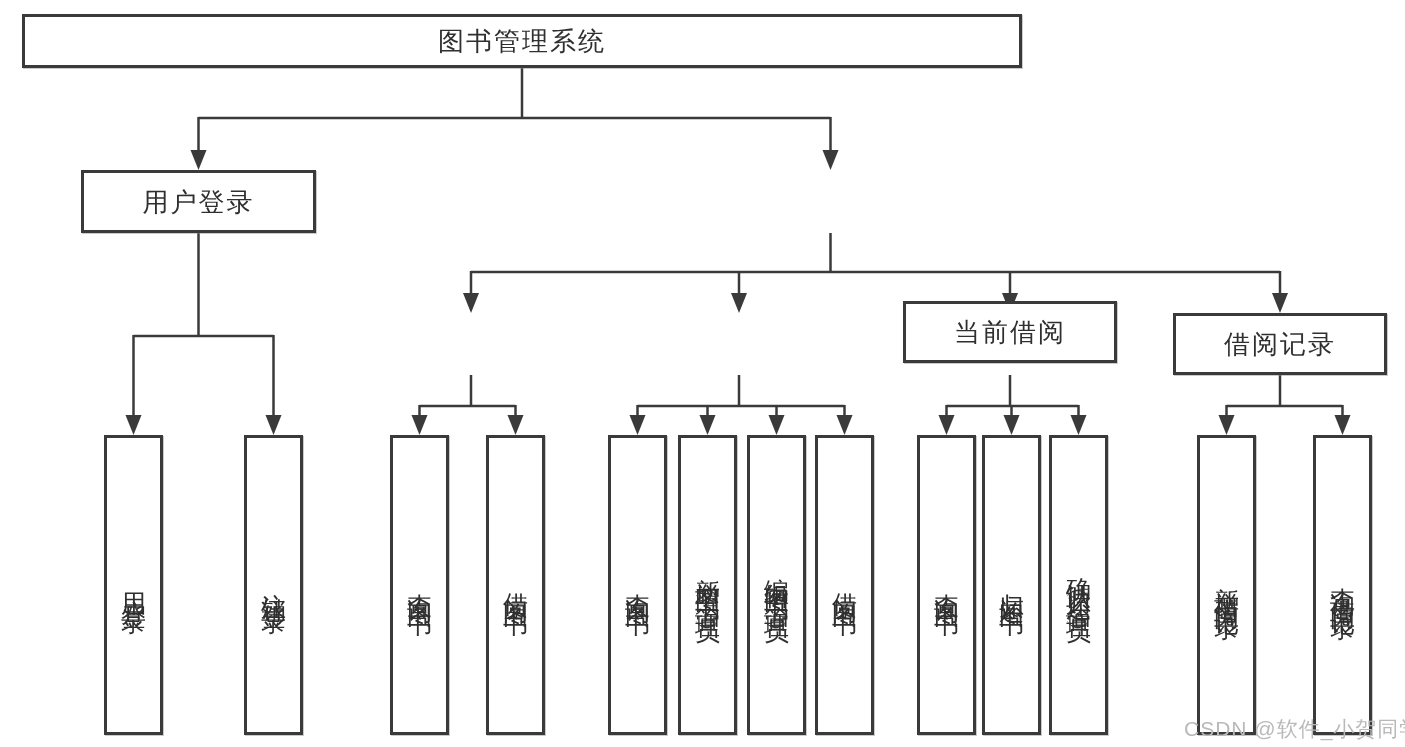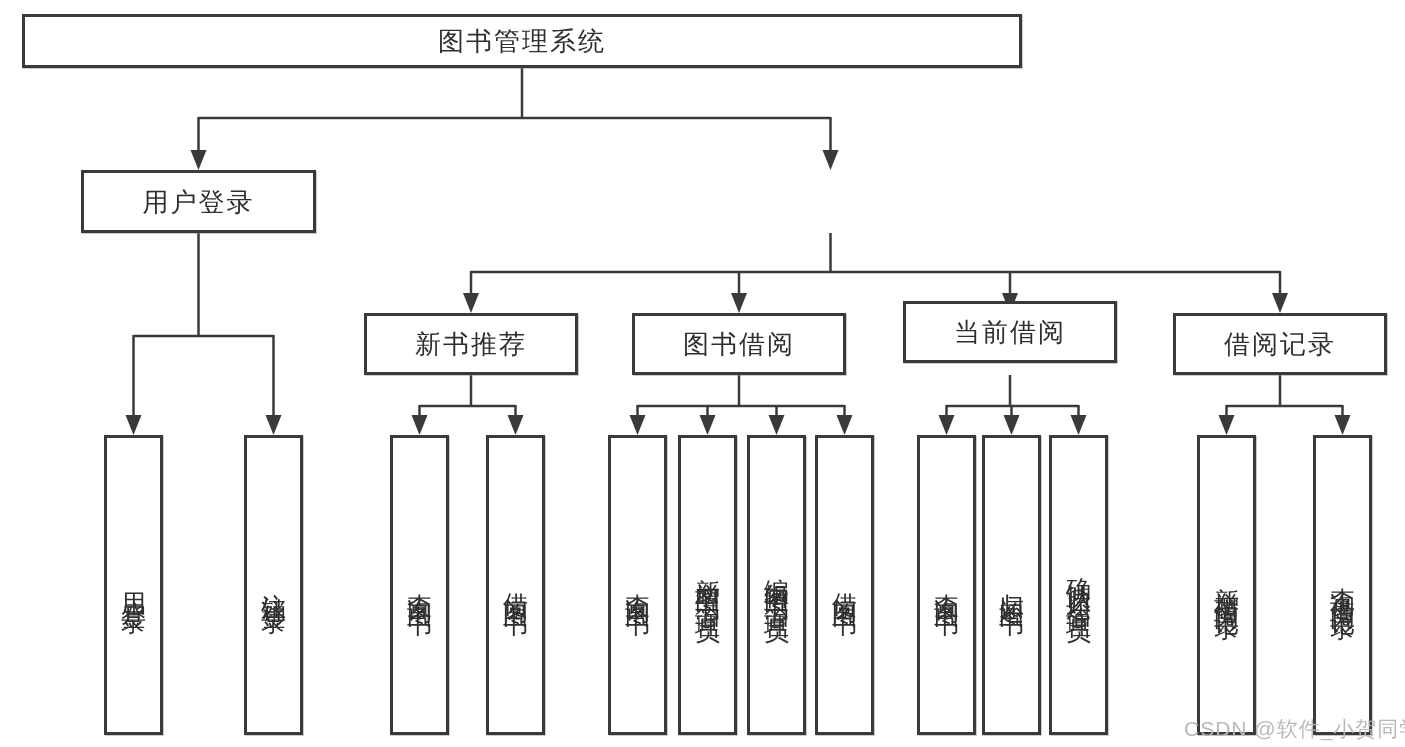--- a/index.html
+++ b/index.html
@@ -124,26 +124,20 @@
   </svg>
 
   <div class="node h" style="left:22px;top:14px;width:1000px;height:54px">
     <span>图书管理系统</span>
   </div>
 
   <div class="node h" style="left:81px;top:170px;width:235px;height:63px">
     <span>用户登录</span>
   </div>
 
-  <div class="node h" style="left:364px;top:313px;width:214px;height:62px">
-    <span>新书推荐</span>
-  </div>
-  <div class="node h" style="left:632px;top:313px;width:214px;height:62px">
-    <span>图书借阅</span>
-  </div>
   <div class="node h" style="left:903px;top:301px;width:214px;height:62px">
     <span>当前借阅</span>
   </div>
   <div class="node h" style="left:1173px;top:313px;width:214px;height:62px">
     <span>借阅记录</span>
   </div>
 
   <div class="node v" style="left:104px;top:435px;width:59px;height:300px">
     <span>用户登录</span>
   </div>

